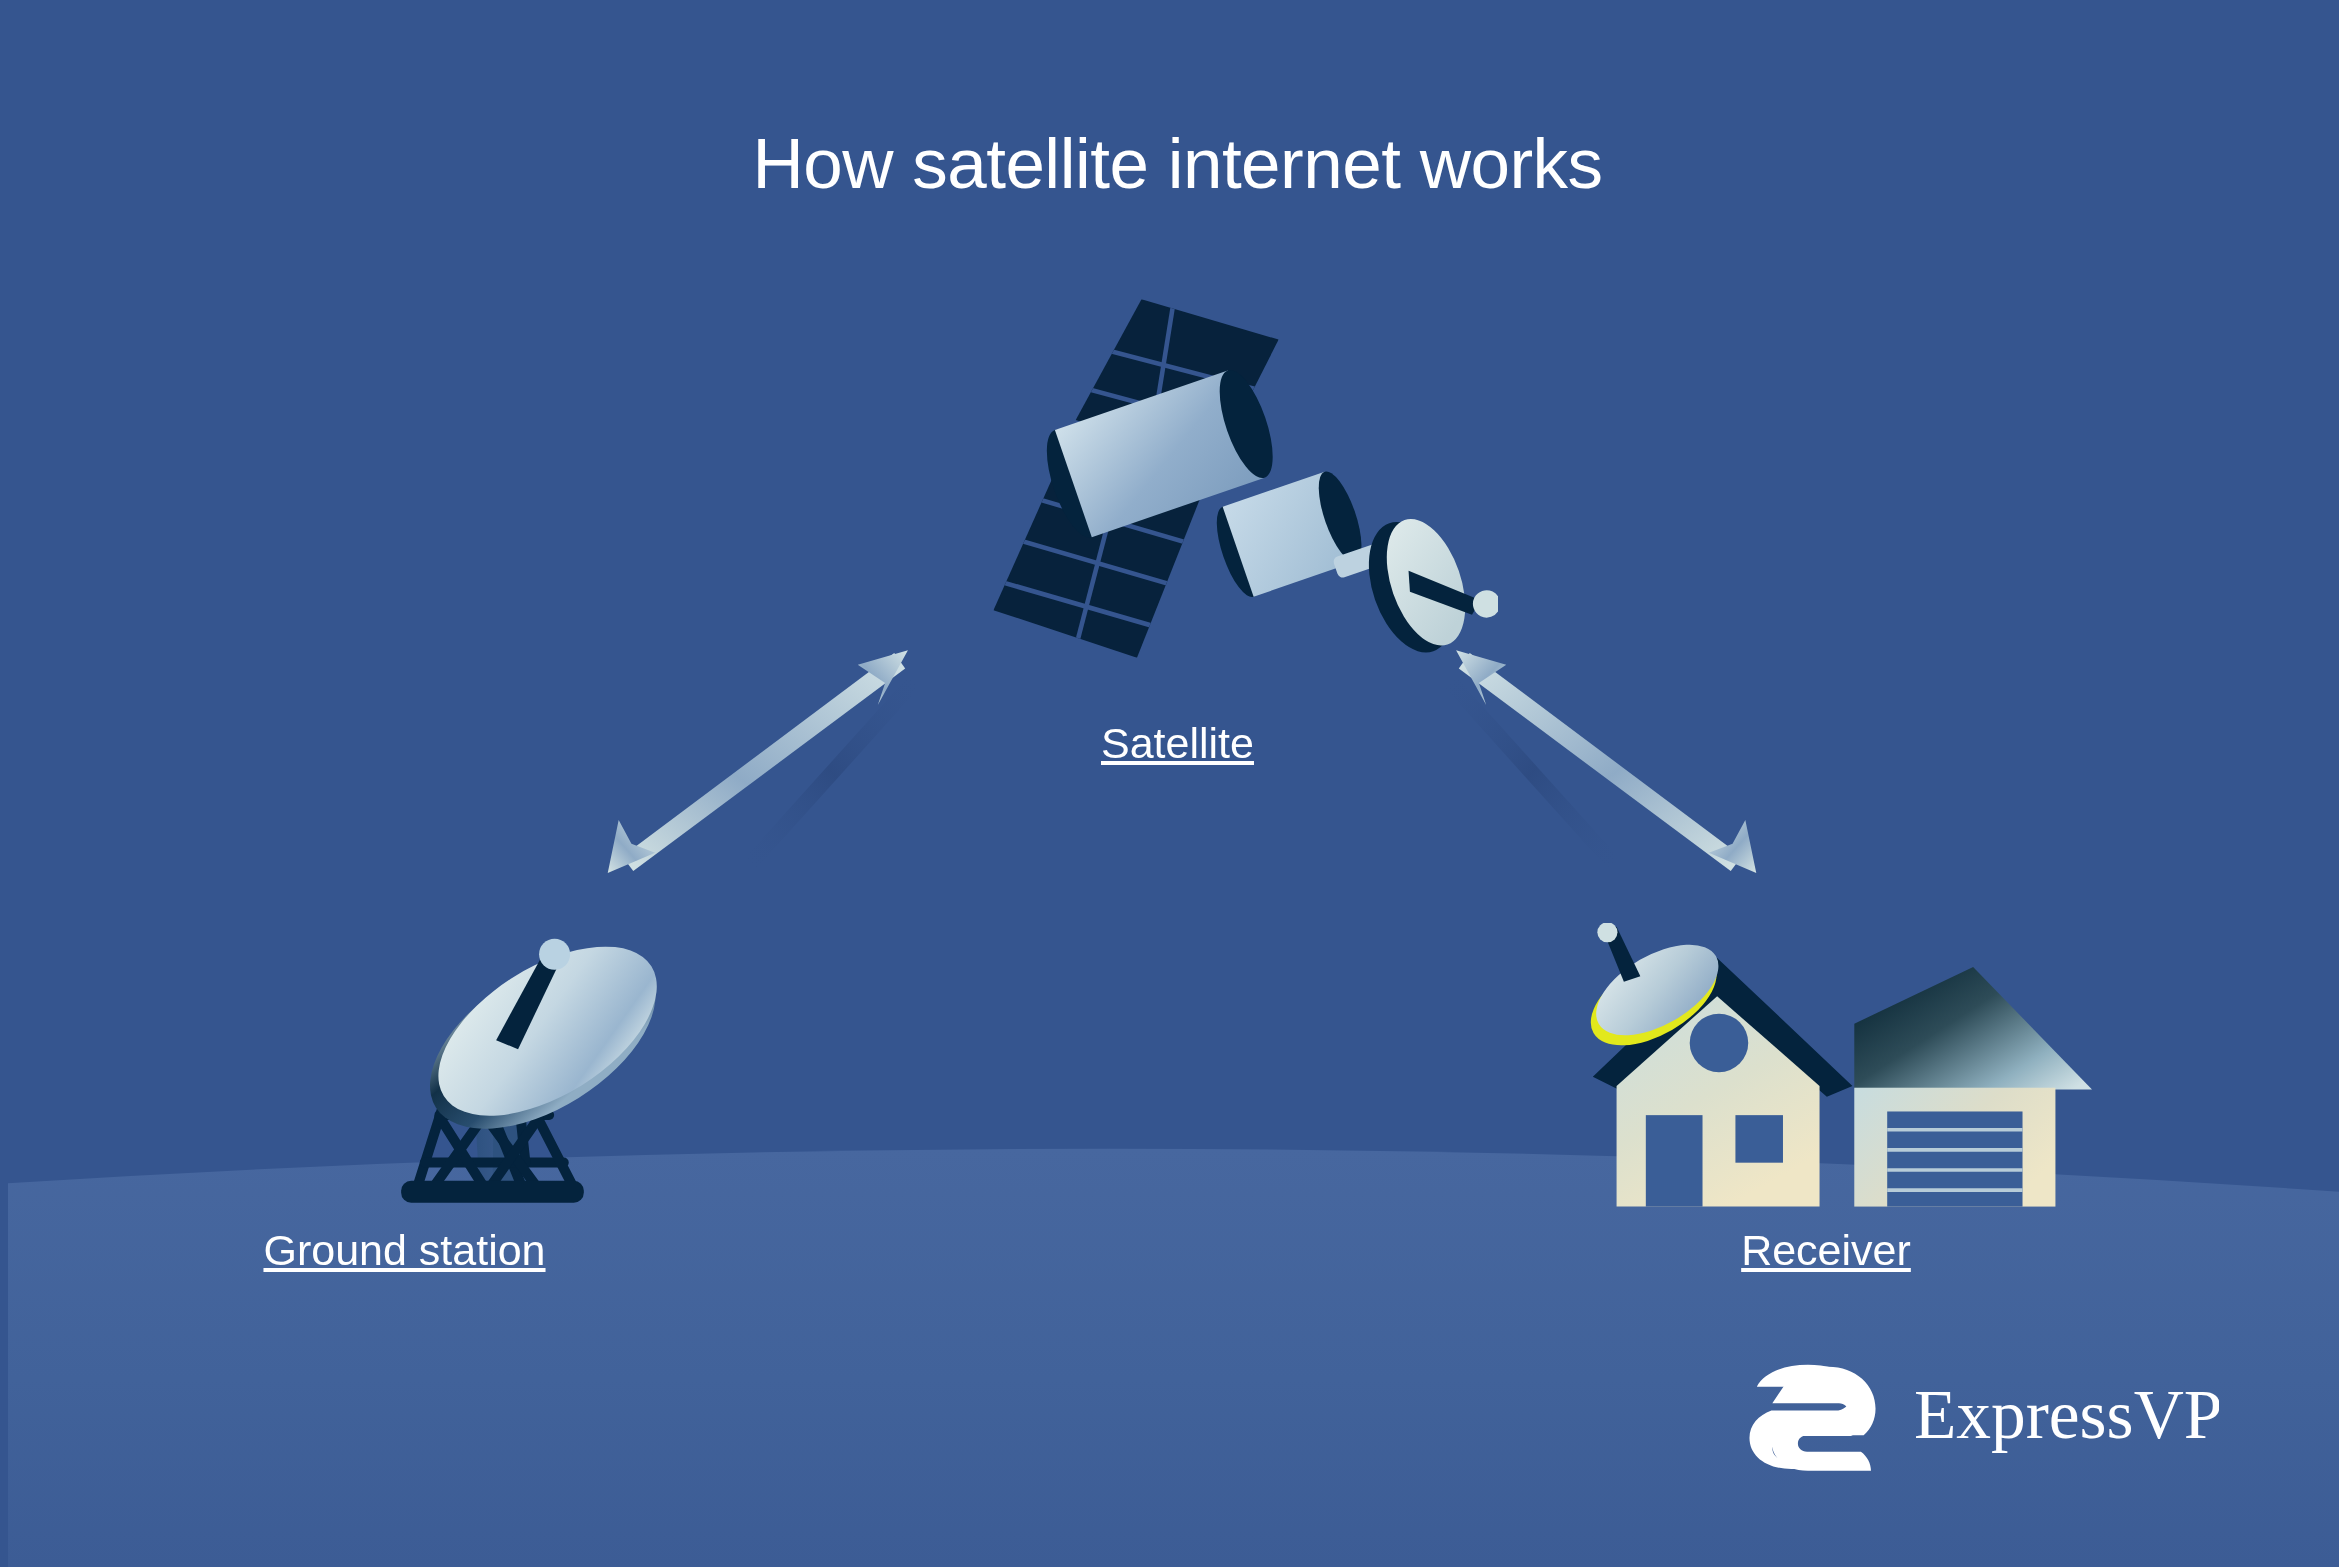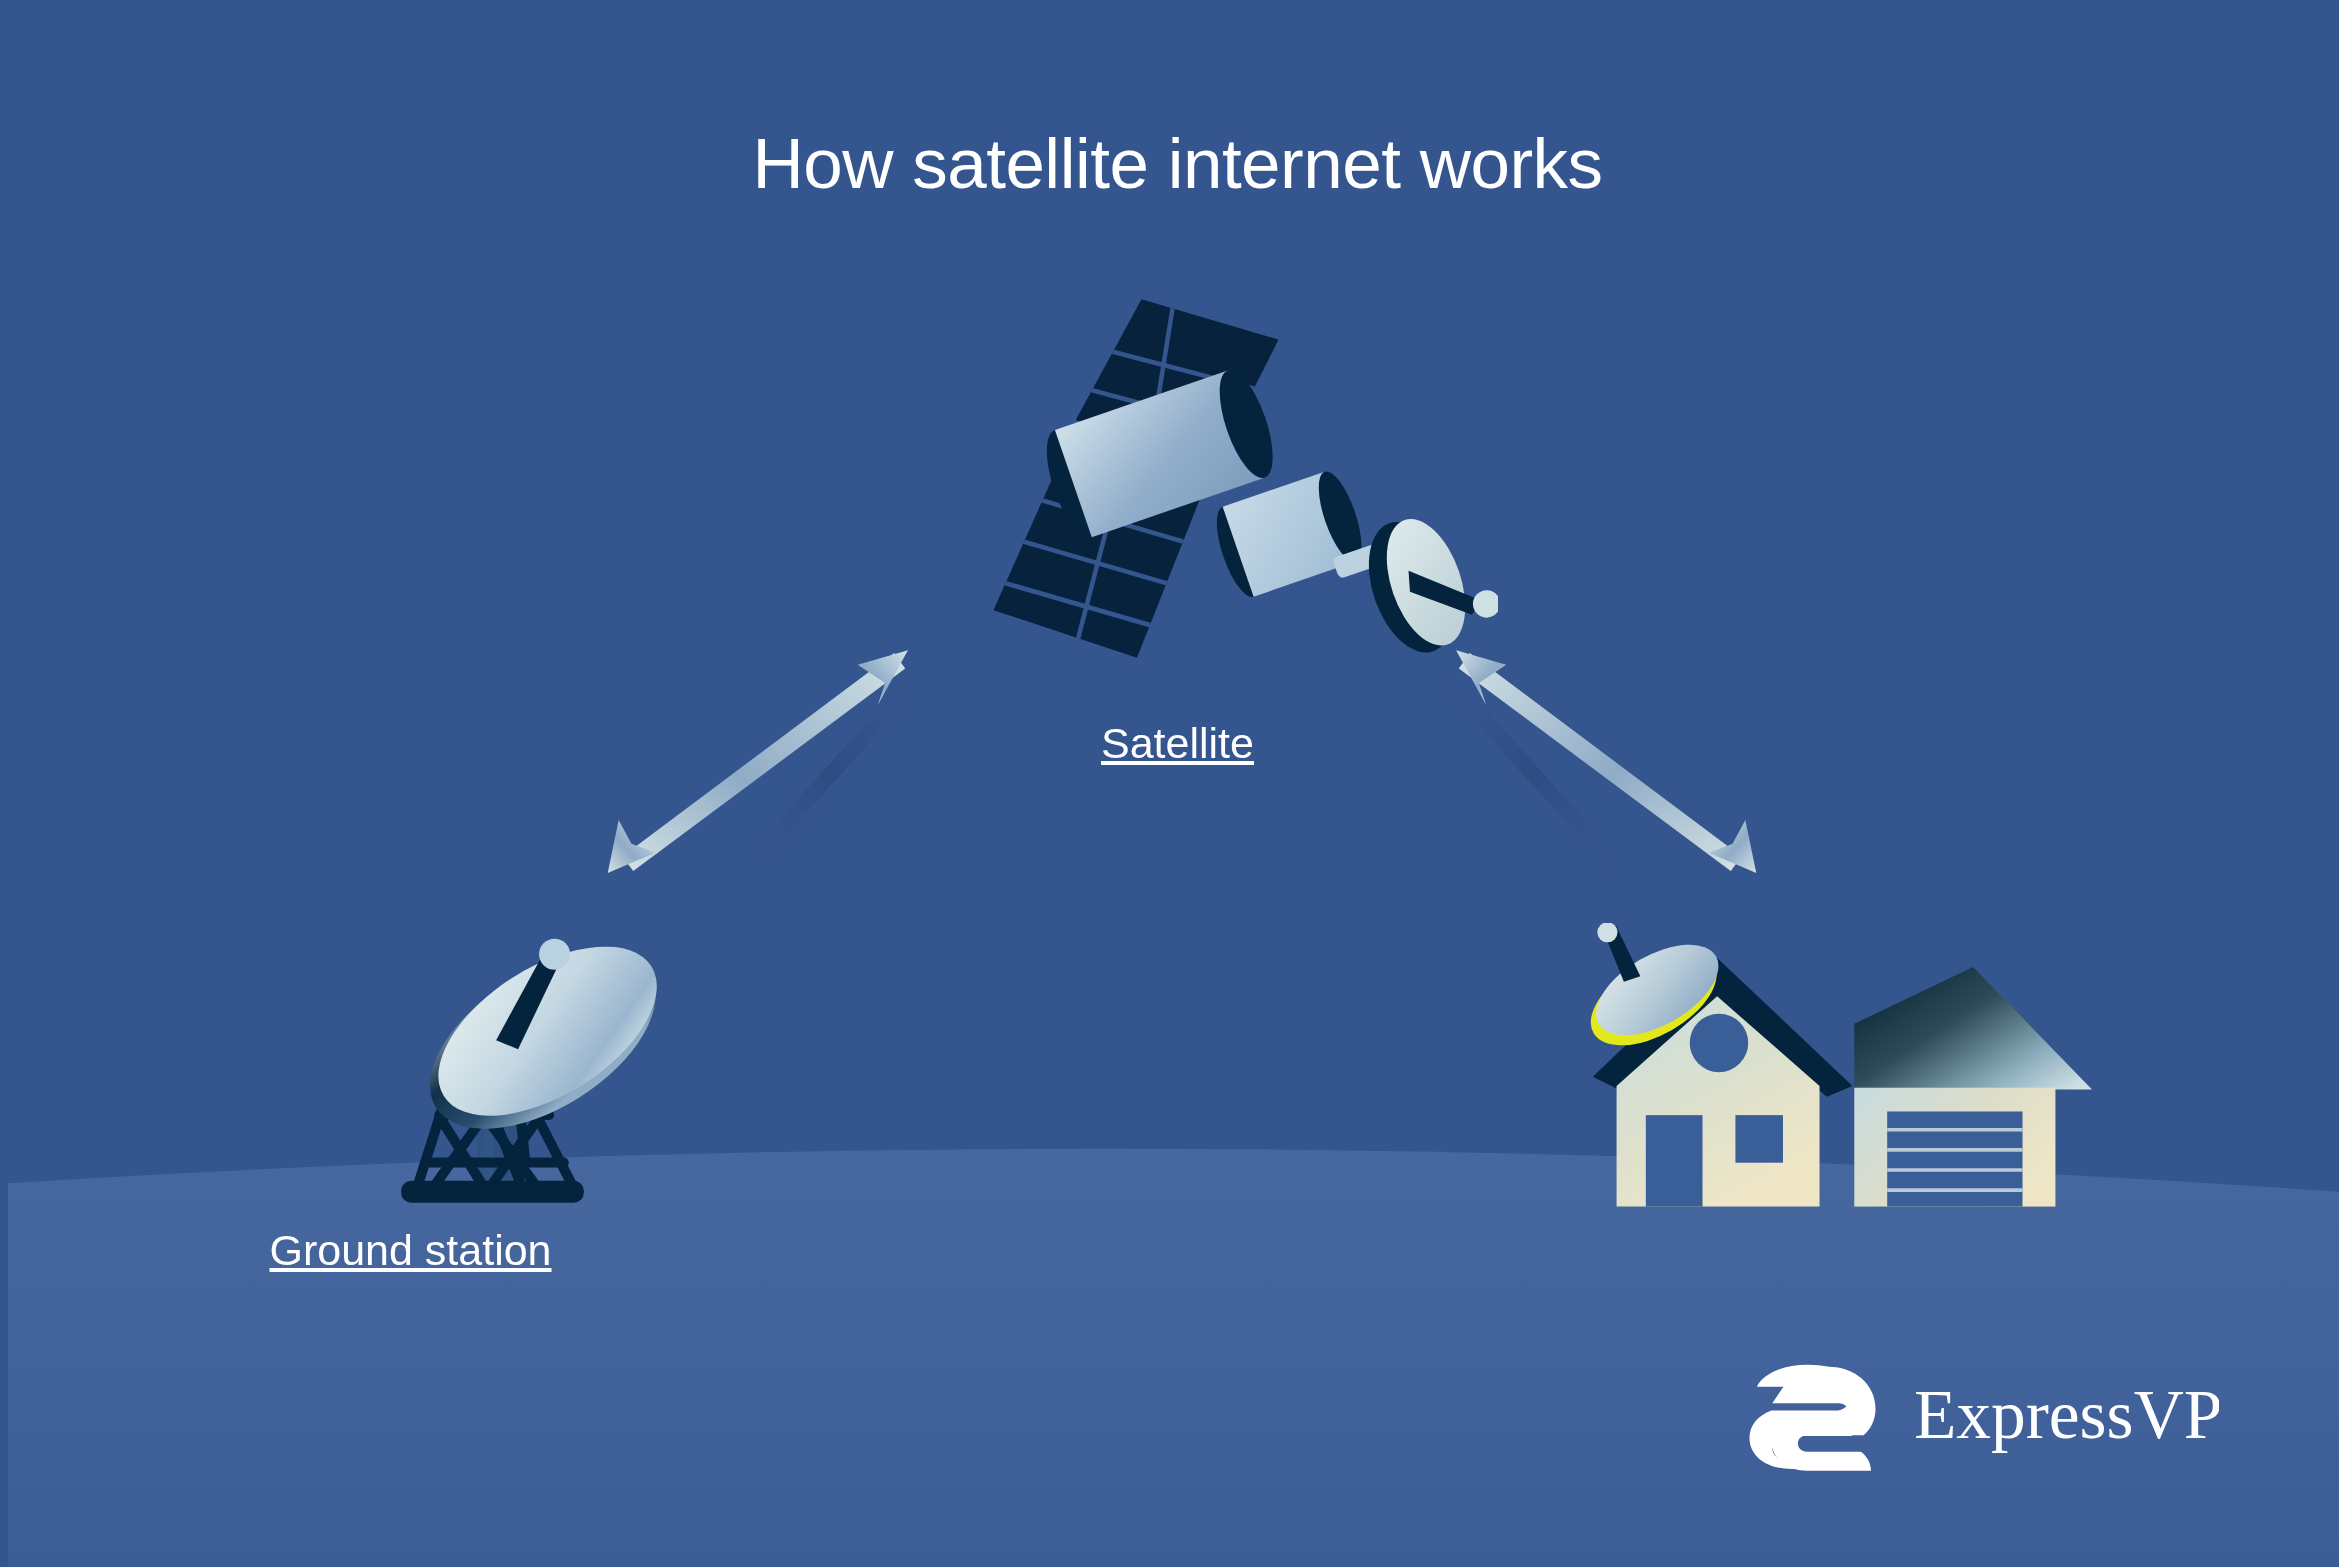--- a/index.html
+++ b/index.html
@@ -47,21 +47,21 @@
     color: #ffffff;
     font-family: "Liberation Sans", sans-serif;
     font-size: 43px;
     font-weight: 400;
     white-space: nowrap;
     text-align: center;
     line-height: 1;
     text-decoration: underline;
   }
   #label-satellite { left: 932px; top: 722px; width: 475px; }
-  #label-ground    { left: 101px;  top: 1229px; width: 603px; }
+  #label-ground    { left: 95px;  top: 1229px; width: 603px; }
   #label-receiver  { left: 1544px; top: 1229px; width: 548px; }
 
   .art-svg { position: absolute; }
 
   #satellite-art { left: 905px;  top: 292px;  width: 585px;  height: 384px; }
   #arrow-left    { left: 576px;  top: 630px;  width: 365px;  height: 265px; }
   #arrow-right   { left: 1407px; top: 630px;  width: 365px;  height: 265px; }
   #ground-station-art { left: 384px; top: 923px; width: 475px; height: 311px; }
   #receiver-art  { left: 1572px; top: 923px; width: 512px; height: 302px; }
   #logo-art      { left: 1736px; top: 1361px; width: 475px; height: 110px; }
@@ -296,20 +296,21 @@
     <g transform="rotate(-30 92 78)">
       <ellipse cx="80" cy="76" rx="76" ry="40" fill="#e2e81c"></ellipse>
       <ellipse cx="88" cy="70" rx="74" ry="38" fill="url(#gHouseDishFace)"></ellipse>
     </g>
     <polygon points="48,64 26,10 40,4 66,58" fill="#04233d"></polygon>
     <circle cx="30" cy="10" r="11" fill="#cfe0e2"></circle>
   </svg>
 
   <div class="node-label" id="label-satellite">Satellite</div>
   <div class="node-label" id="label-ground">Ground station</div>
+  <div class="node-label" id="label-receiver">Receiver</div>
 
   <svg id="logo-art" class="art-svg" viewBox="0 0 520 120">
     <g fill="#ffffff">
       <path d="M58 6 h34 c30 0 52 20 52 46 0 12-5 22-13 29 h-62 c-6 0-10 4-10 9 0 5 4 9 10 9 h59
                c7 5 11 13 11 21 0 0 0 0 0 0 h-69 c-24 0-40-14-40-33 0-9 4-17 10-23 h64 c6 0 10-4 10-9
                0-5-4-9-10-9 h-73 z"></path>
       <path d="M16 41 h112 c-4 7-12 11-22 11 h-96 z" opacity="0"></path>
     </g>
 
     <g fill="#ffffff">

